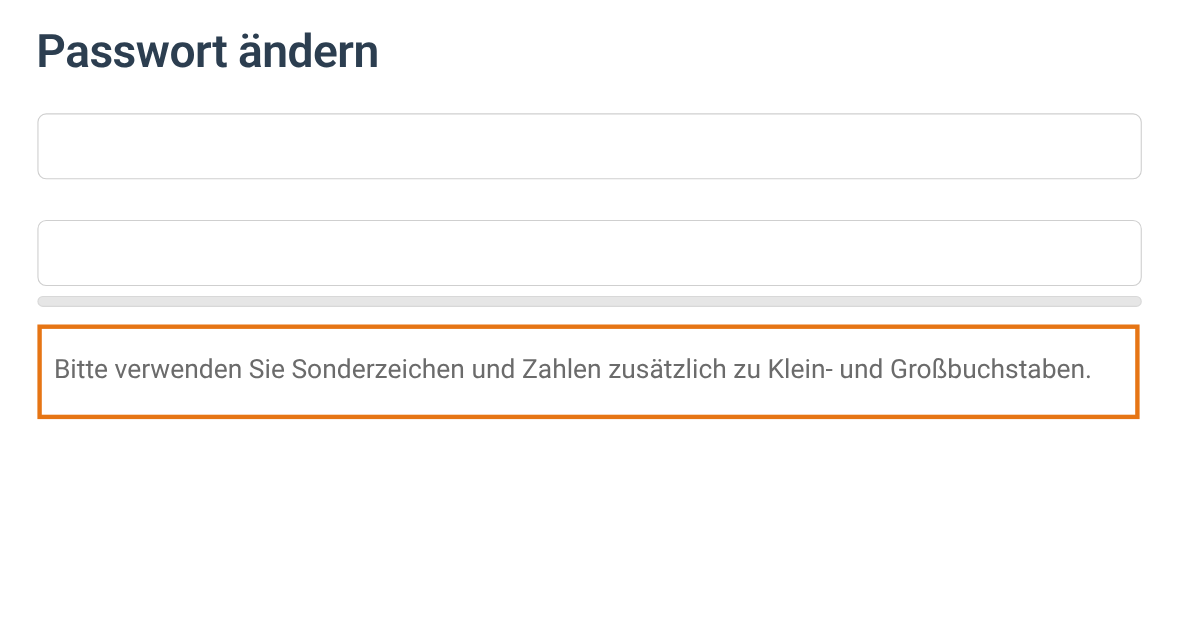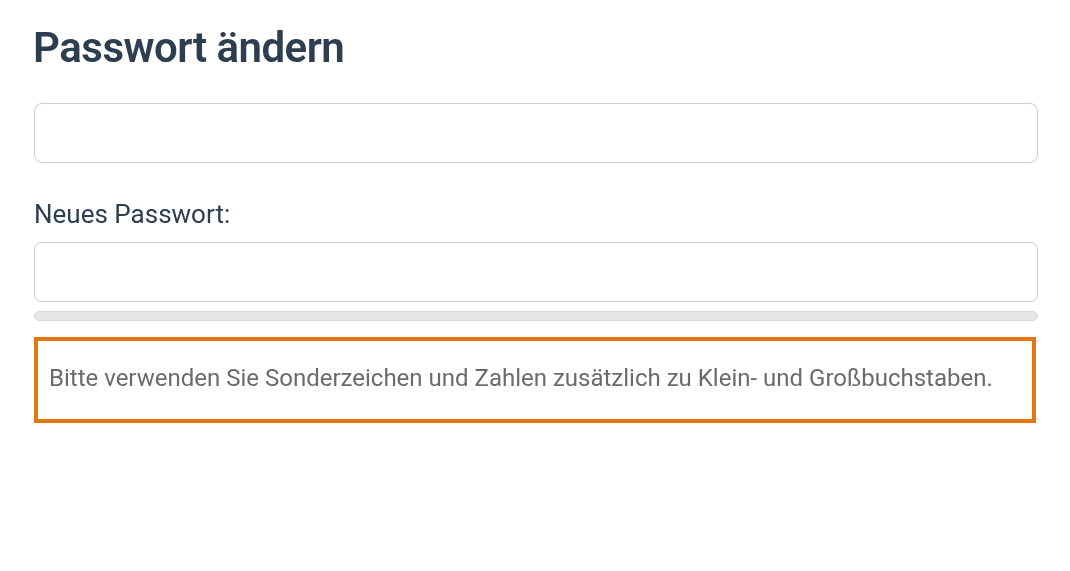--- a/index.html
+++ b/index.html
@@ -64,19 +64,18 @@
 </head>
 <body>
 
 <h1 class="page-title">Passwort ändern</h1>
 
 <div class="form-group">
   <input type="password" class="text-input" value="" style="">
 </div>
 
 <div class="form-group">
-  <label class="field-label">Neues Passwort:</label>
   <input type="password" class="text-input" value="" style="">
   <div class="strength-bar"></div>
   <div class="hint-box">
     <p class="hint-text">Bitte verwenden Sie Sonderzeichen und Zahlen zusätzlich zu Klein- und Großbuchstaben.</p>
   </div>
 </div>
 
 </body></html>

